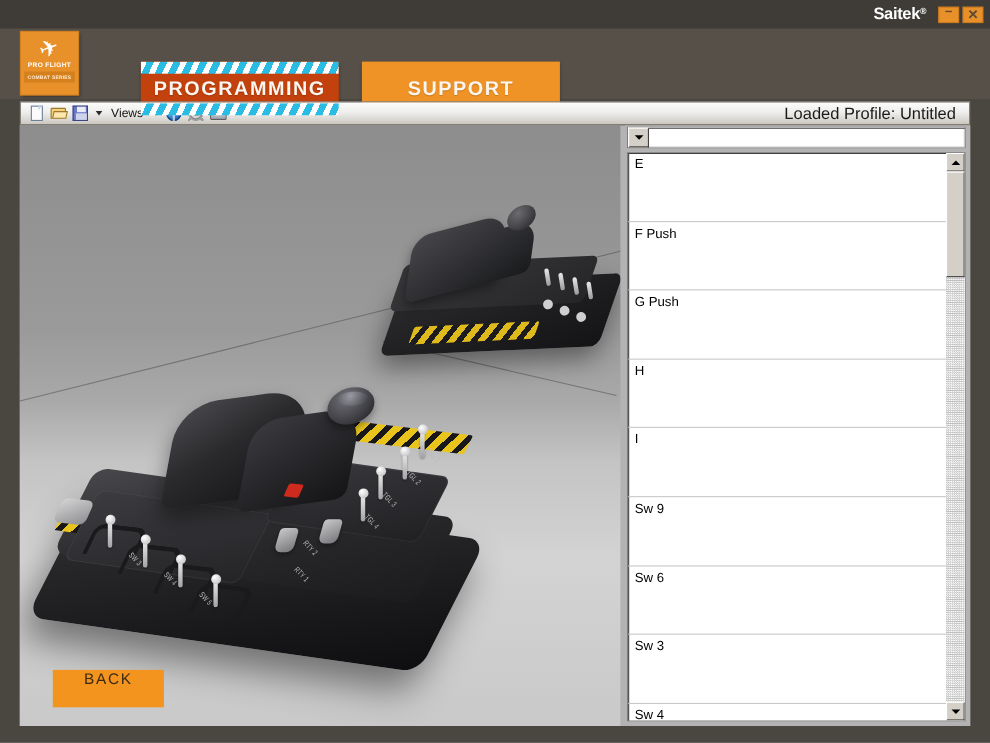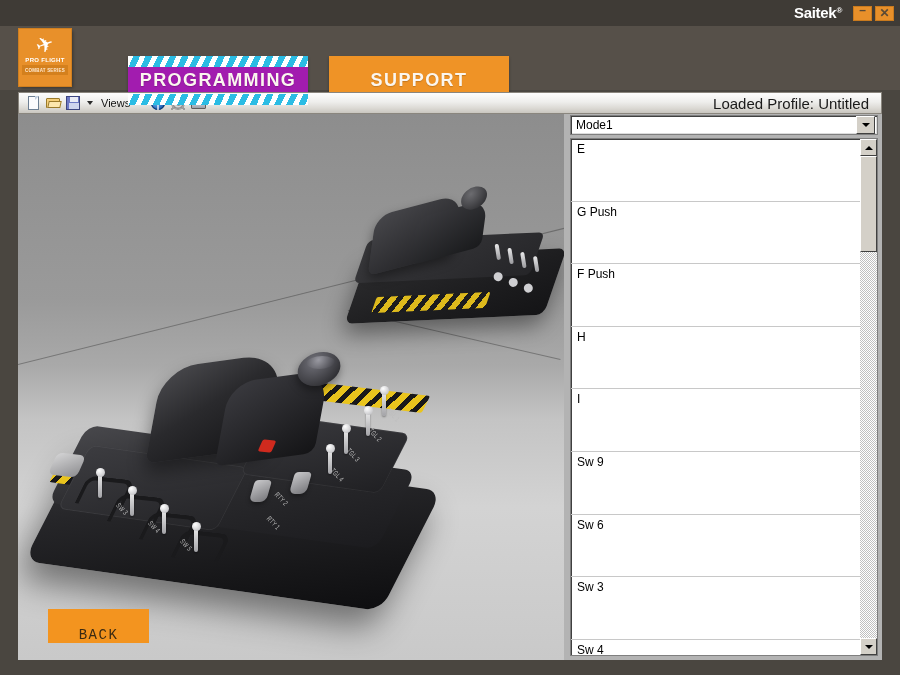--- a/index.html
+++ b/index.html
@@ -30,21 +30,21 @@
   .logo .jet{font-size:21px;line-height:22px;color:#ffffff;transform:rotate(-20deg);margin-top:2px;}
   .logo .l1{font-size:6px;color:#ffffff;font-weight:bold;letter-spacing:.3px;margin-top:1px;}
   .logo .bar{width:46px;height:10px;background:#d4801d;margin-top:2px;display:flex;align-items:center;justify-content:center;}
   .logo .l2{font-size:4.5px;color:#ffe9d0;font-weight:bold;letter-spacing:.2px;}
 
   .navtabs{position:absolute;left:128px;top:30px;display:flex;gap:21px;}
   .tab{width:180px;height:49px;display:flex;align-items:center;justify-content:center;
        background:#ef9326;cursor:pointer;box-shadow:0 2px 3px rgba(0,0,0,.28);position:relative;overflow:hidden;}
   .tab .lbl{color:#fbf6ef;font-size:18px;font-weight:bold;letter-spacing:1.4px;position:relative;z-index:3;
             text-shadow:0 1px 1px rgba(0,0,0,.18);}
-  .tab.active{background:#a21caf;}
+  .tab.active{background:#c2410c;}
   .tab.active .stripes{position:absolute;left:0;right:0;height:11px;z-index:2;
         background:repeating-linear-gradient(115deg,#ffffff 0px,#ffffff 5px,#2bbce4 5px,#2bbce4 11px);}
   .tab.active .stripes.top{top:0;}
   .tab.active .stripes.bot{bottom:0;}
 
   
   .toolbar{position:absolute;left:18px;top:92px;width:864px;height:22px;
            background:linear-gradient(to bottom,#fdfdfd 0%,#eeeeec 45%,#dcdad5 75%,#c9c6bf 100%);
            border:1px solid #8a867e;box-sizing:border-box;display:flex;align-items:center;}
   .tbtn{width:20px;height:20px;display:flex;align-items:center;justify-content:center;cursor:pointer;position:relative;}
@@ -83,21 +83,21 @@
   .content{position:absolute;left:18px;top:114px;width:864px;height:546px;background:#b3b3b3;}
 
   
   .viewport{position:absolute;left:0;top:0;width:546px;height:546px;overflow:hidden;
      background:linear-gradient(to bottom,#8d8d8d 0%,#9a9a9a 34%,#a9a9a9 46%,#c4c4c4 56%,#d3d3d3 72%,#c9c9c9 100%);}
   .floorline{position:absolute;left:0;width:120%;height:1px;background:rgba(60,60,60,.45);}
   .fl1{top:250px;transform:rotate(-14deg);transform-origin:left center;}
   .fl2{top:196px;left:330px;width:40%;transform:rotate(13deg);transform-origin:left center;}
 
   .backbtn{position:absolute;left:30px;top:495px;width:101px;height:34px;background:#f3941f;
-     display:flex;align-items:flex-end;justify-content:center;cursor:pointer;font-family:Liberation Mono, monospace;}
+     display:flex;align-items:flex-start;justify-content:center;cursor:pointer;}
   .backbtn span{color:#3a2a12;font-size:14px;letter-spacing:1.5px;}
 
   
   .dev{position:absolute;}
   
   .dev-b{left:330px;top:80px;width:225px;height:150px;transform:rotate(-9deg);}
   .dev-b .base{position:absolute;left:0;top:60px;width:210px;height:62px;background:linear-gradient(160deg,#2d2d2f 0%,#1d1d1f 60%,#141416 100%);
      border-radius:8px;transform:skewX(-28deg) skewY(6deg);box-shadow:0 10px 22px rgba(0,0,0,.42);}
   .dev-b .top{position:absolute;left:10px;top:42px;width:186px;height:40px;background:linear-gradient(150deg,#3a3a3d,#252528);
      border-radius:6px;transform:skewX(-28deg) skewY(6deg);}
@@ -319,36 +319,35 @@
       </div>
 
       <div class="backbtn">
         <span>BACK</span>
       </div>
     </div>
 
     <div class="rightpanel">
 
       <div class="combo">
-        <div class="val">Mode1</div>
         <div class="btn">
             <div class="tri-d"></div>
           </div>
       </div>
 
       <div class="listbox">
         <div class="listinner">
           <div class="row">
               <div class="t">E</div>
             </div>
           <div class="row">
+              <div class="t">F Push</div>
+            </div>
+          <div class="row">
               <div class="t">G Push</div>
-            </div>
-          <div class="row">
-              <div class="t">F Push</div>
             </div>
           <div class="row">
               <div class="t">H</div>
             </div>
           <div class="row">
               <div class="t">I</div>
             </div>
           <div class="row">
               <div class="t">Sw 9</div>
             </div>

